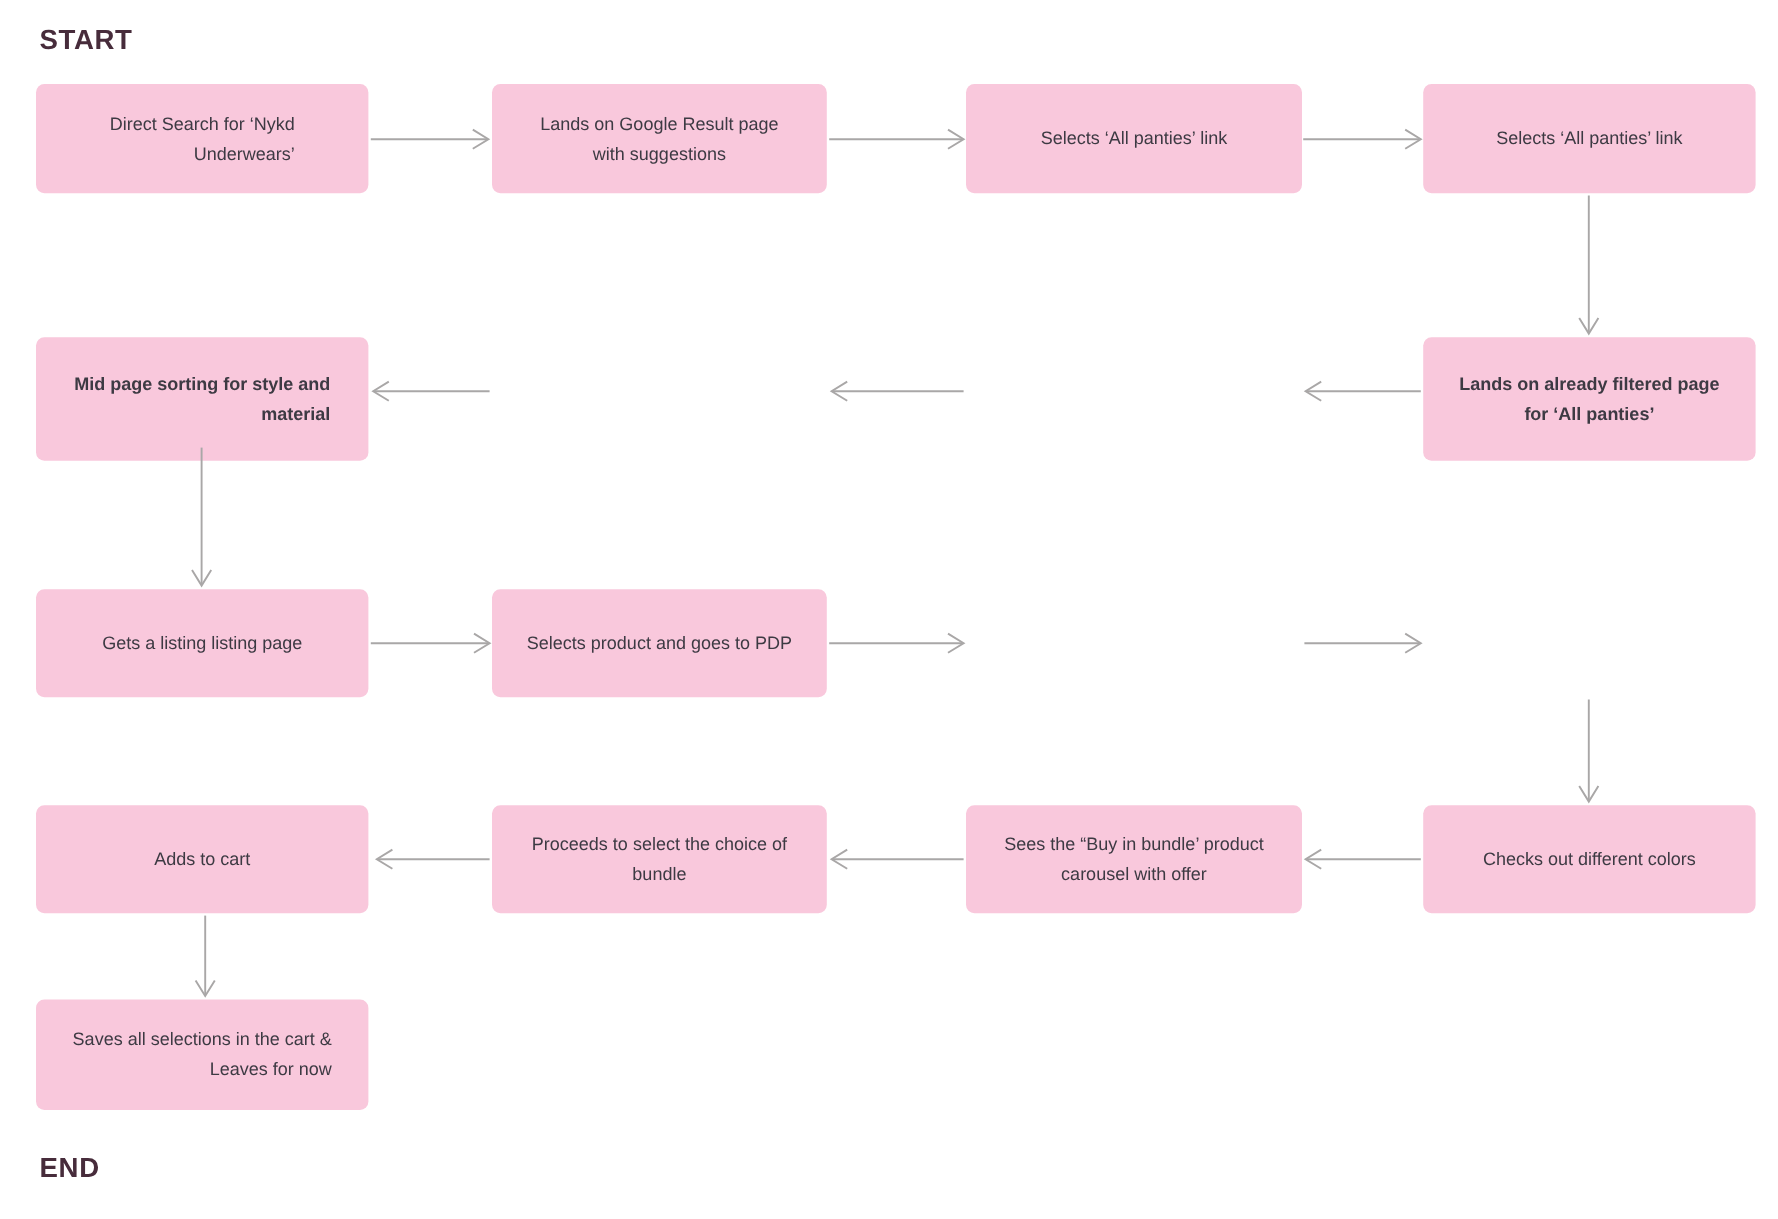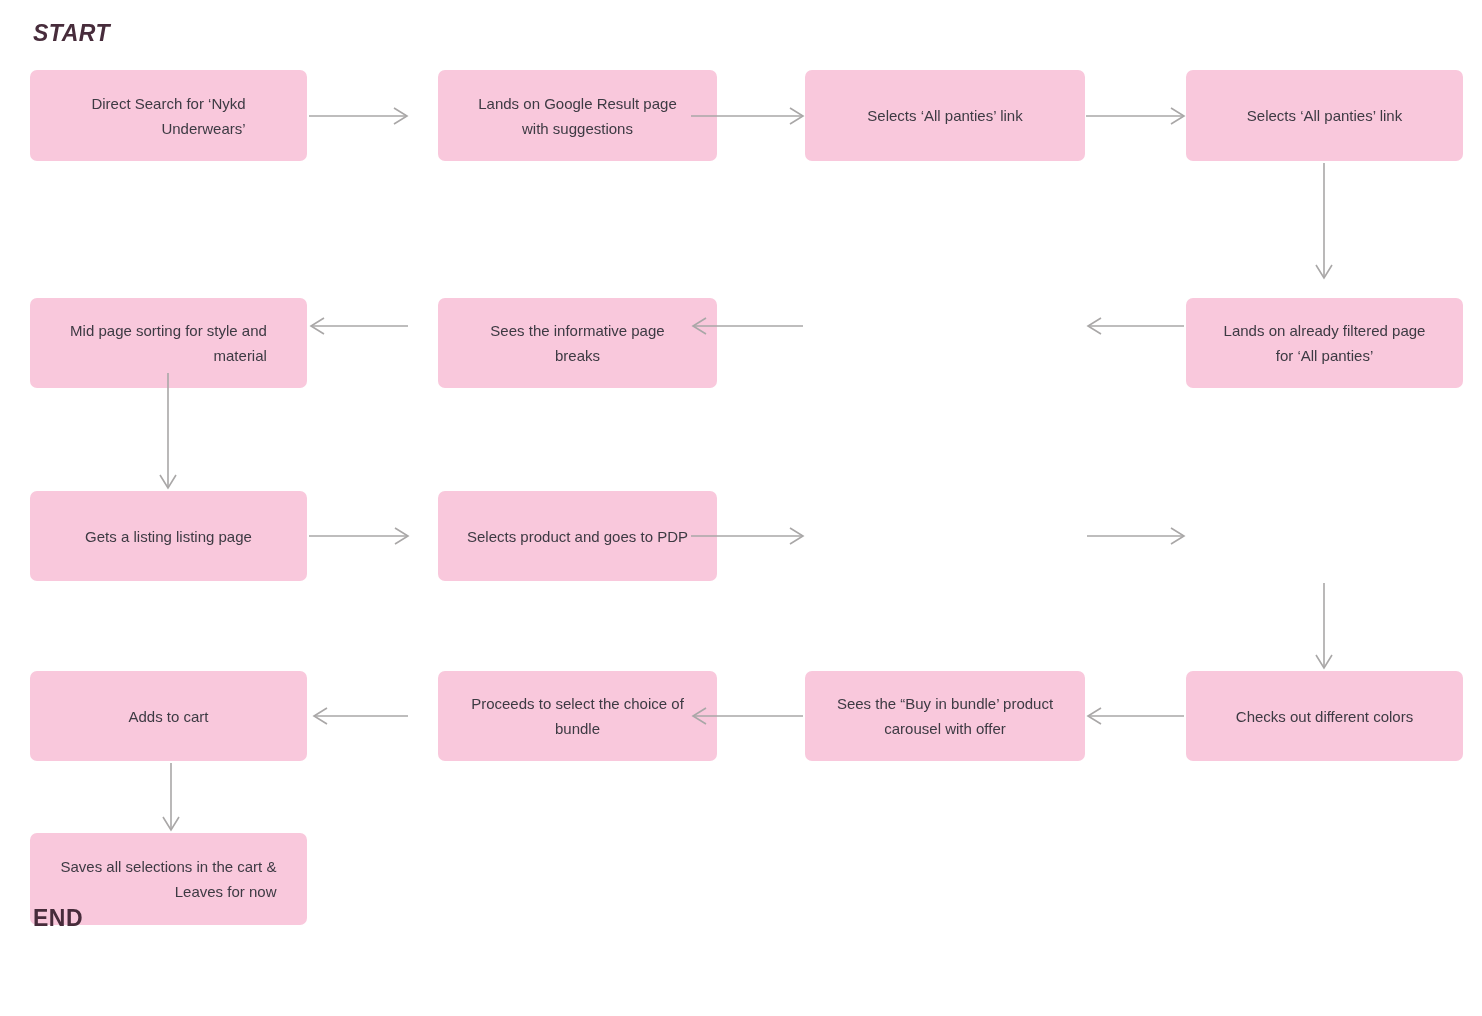--- a/index.html
+++ b/index.html
@@ -20,45 +20,45 @@
     overflow:hidden;
   }
   .flow-label{
     position:absolute;
     left:33px;
     font-size:23px;
     font-weight:700;
     letter-spacing:0.5px;
     color:var(--label);
   }
-  .flow-label.start{top:20px;font-style:italic;}
-  .flow-label.end{top:905px;}
+  .flow-label.start{top:20px;}
+  .flow-label.end{top:960px;}
   .node{
     position:absolute;
     background:var(--box-fill);
     border-radius:7px;
     display:flex;
     align-items:center;
     justify-content:center;
     text-align:center;
     color:var(--box-text);
     font-size:15px;
     line-height:25px;
     padding:6px 12px;
     box-sizing:border-box;
     white-space:pre-line;
   }
   
   .c1{left:30px;width:277px;text-align:right;}
-  .c2{left:410px;width:279px;margin-left:28px;}
+  .c2{left:410px;width:279px;}
   .c3{left:805px;width:280px;}
   .c4{left:1186px;width:277px;}
   
   .r1{top:70px;height:91px;}
-  .r2{top:298px;height:90px;}
+  .r2{top:281px;height:103px;font-weight:bold;}
   .r3{top:491px;height:90px;}
   .r4{top:671px;height:90px;}
   .r5{top:833px;height:92px;}
   .arrow-layer{
     position:absolute;
     left:0;top:0;
     width:1482px;height:1016px;
     pointer-events:none;
   }
   .arrow-layer line{
@@ -80,22 +80,20 @@
 
   <div class="node c1 r1">Direct Search for ‘Nykd
 Underwears’</div>
   <div class="node c2 r1">Lands on Google Result page
 with suggestions</div>
   <div class="node c3 r1">Selects ‘All panties’ link</div>
   <div class="node c4 r1">Selects ‘All panties’ link</div>
 
   <div class="node c4 r2">Lands on already filtered page
 for ‘All panties’</div>
-  <div class="node c2 r2">Sees the informative page
-breaks</div>
   <div class="node c1 r2">Mid page sorting for style and
 material</div>
 
   <div class="node c1 r3">Gets a listing listing page</div>
   <div class="node c2 r3">Selects product and goes to PDP</div>
 
   <div class="node c4 r4">Checks out different colors</div>
   <div class="node c3 r4">Sees the “Buy in bundle’ product
 carousel with offer</div>
   <div class="node c2 r4">Proceeds to select the choice of

